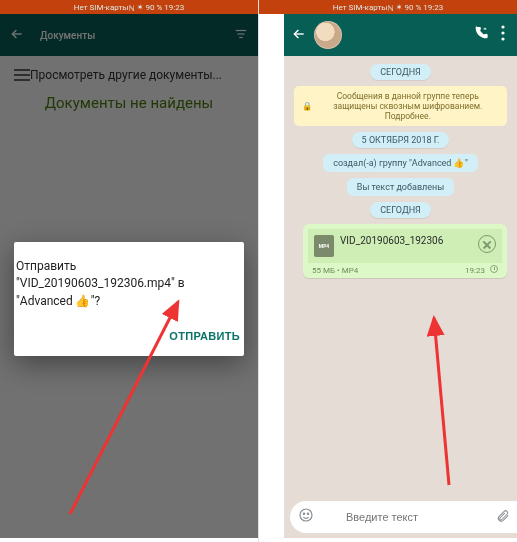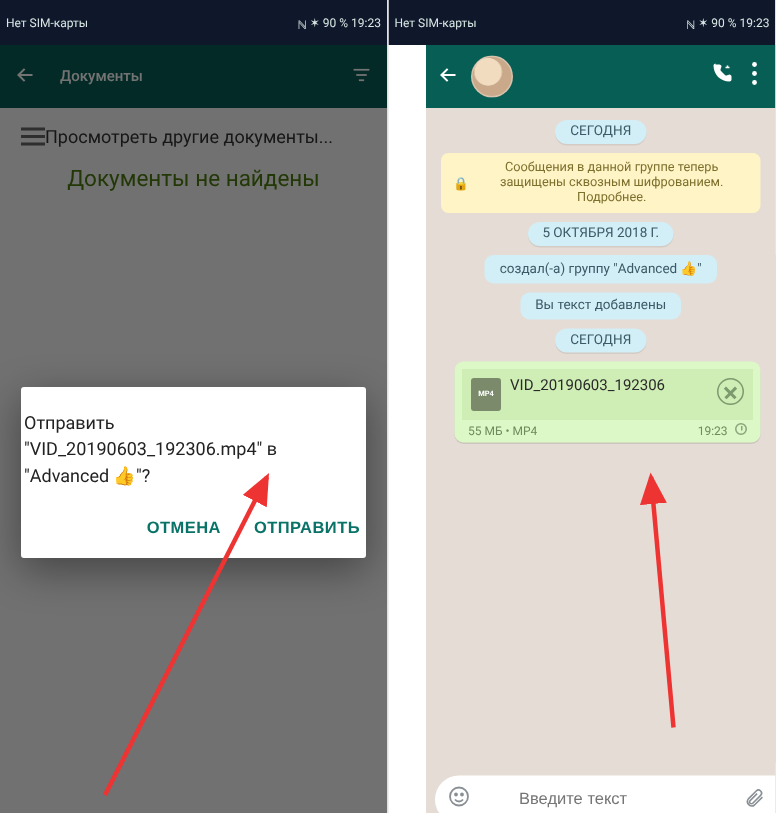--- a/index.html
+++ b/index.html
@@ -8,22 +8,22 @@
     background: #fff;
     width: 517px; height: 542px;
     display: flex;
   }
   .phone { position: relative; height: 100%; overflow: hidden; }
   .phone-left { width: 258px; }
   .phone-right { width: 259px; border-left: 1px solid #e0e0e0; }
 
   
   .status {
-    height: 30px; background: #0f172a; color: #d9e9e6;
-    display: flex; align-items: center; justify-content: space-between;
+    height: 14px; background: #c2410c; color: #d9e9e6;
+    display: flex; align-items: center; justify-content: center;
     font-size: 8px; padding: 0 4px;
   }
   .status .r { display: flex; gap: 2px; align-items: center; }
 
   
   .left-body { background: #fafafa; height: calc(100% - 18px); position: relative; }
   .appbar1 {
     height: 42px; background: #075E54; color: #fff;
     display: flex; align-items: center; padding: 0 10px; gap: 16px;
   }
@@ -177,21 +177,20 @@
     <div class="nf">Документы не найдены</div>
 
     <div class="scrim"></div>
     <div class="dialog">
       <div class="msg">
         <span>Отправить</span><br>
         <span>"VID_20190603_192306.mp4" в</span><br>
         <span>"Advanced 👍"?</span>
       </div>
       <div class="acts">
-        <button>ОТМЕНА</button>
         <button>ОТПРАВИТЬ</button>
       </div>
     </div>
 
     <div class="arrow" style="left:60px; top:280px;">
       <svg width="140" height="230">
         <defs>
             <marker id="ah1" markerWidth="8" markerHeight="8" refX="6" refY="3" orient="auto">
               <path d="M0,0 L7,3 L0,6 Z" fill="#e33"></path>
             </marker>

